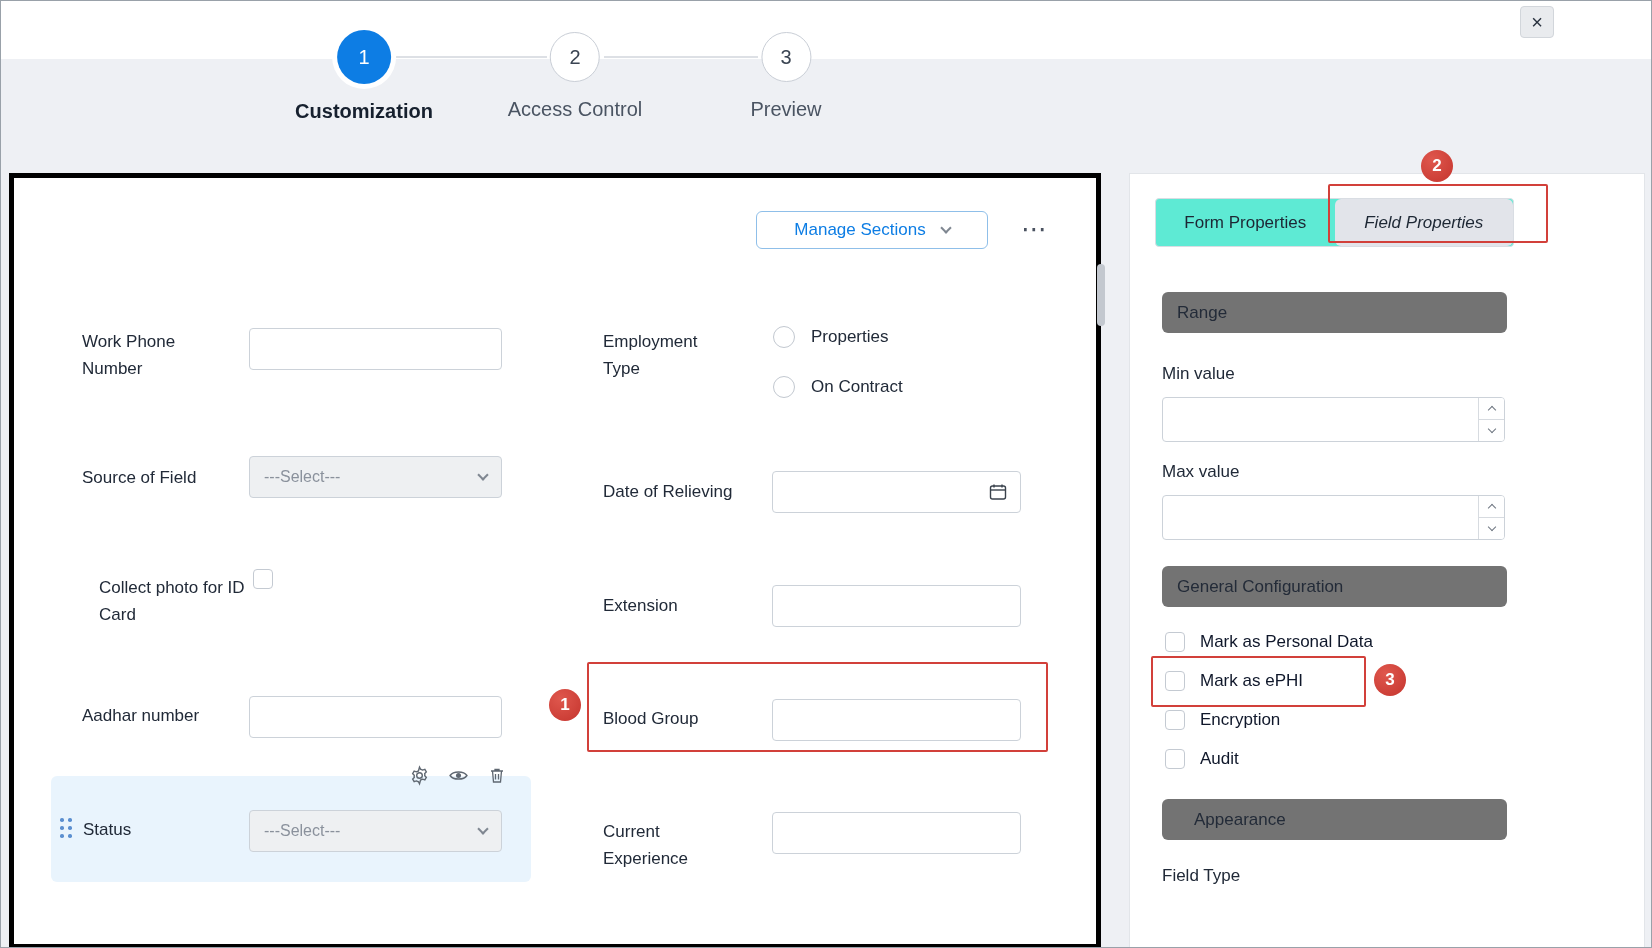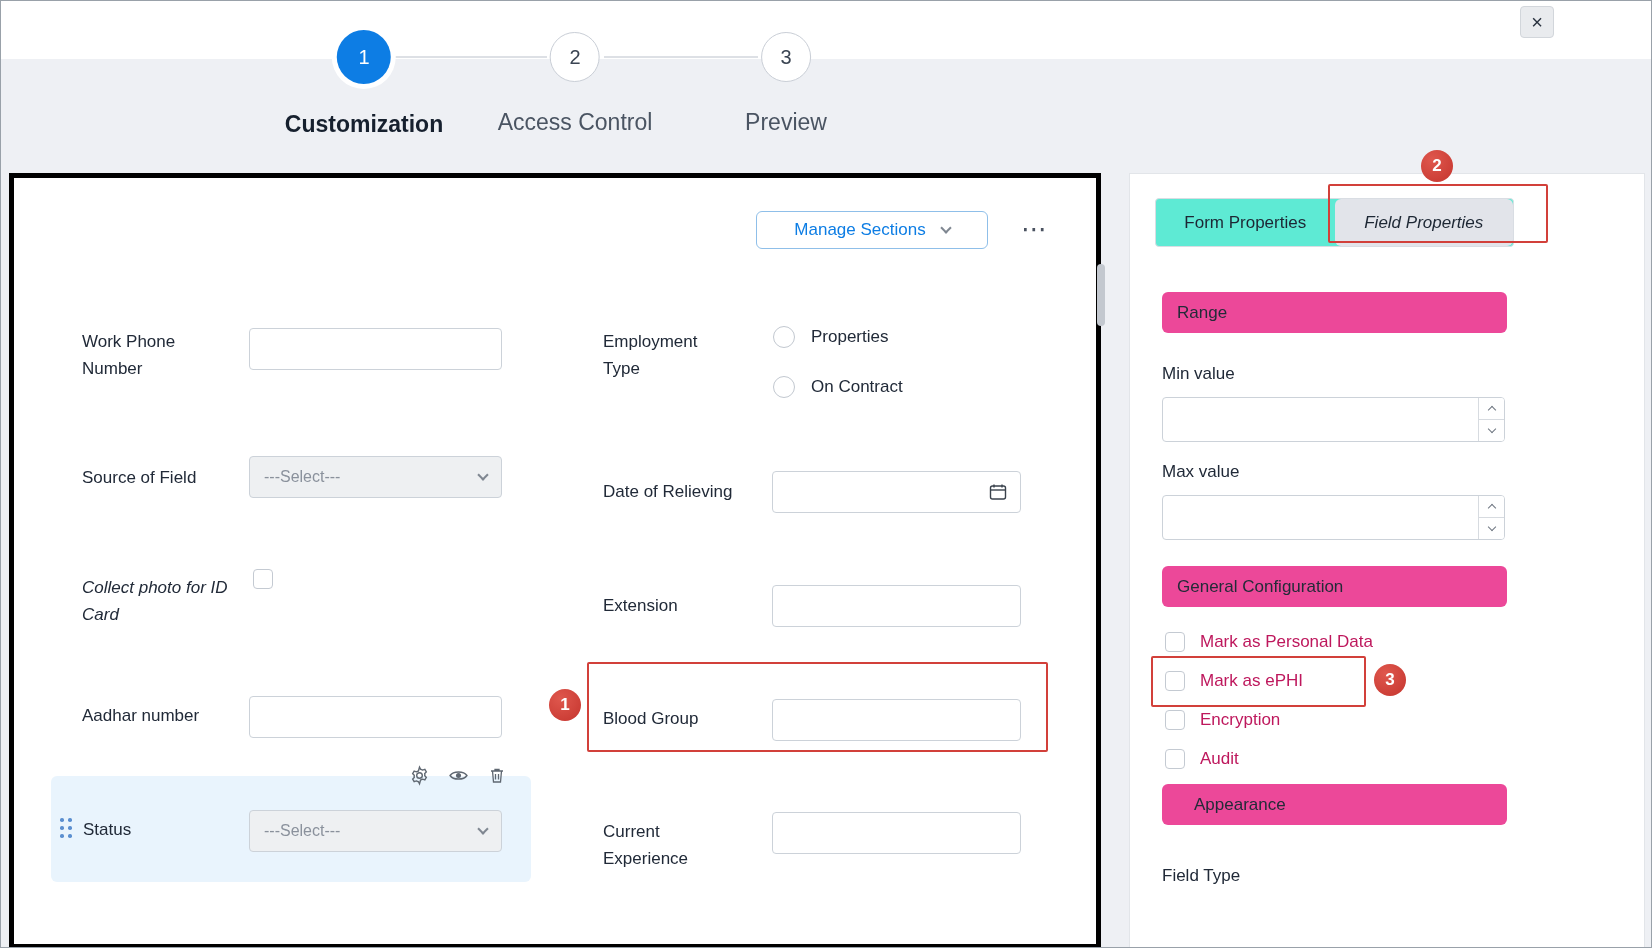--- a/index.html
+++ b/index.html
@@ -10,21 +10,21 @@
   .topbar { position:absolute; left:0; top:0; right:0; height:58px; background:#fff; }
   .close-btn { position:absolute; left:1519px; top:5px; width:34px; height:32px; background:#e9ebee;
                border:1px solid #d2d6db; border-radius:4px; font-size:20px; color:#2b3340; cursor:pointer;
                display:flex; align-items:center; justify-content:center; line-height:1; z-index:3;}
   .connector { position:absolute; top:55px; height:2px; background:#dde0e5; z-index:1; }
   .c1 { left:392px; width:154px; } .c2 { left:603px; width:154px; }
   .step { position:absolute; top:29px; transform:translateX(-50%); display:flex; flex-direction:column; align-items:center; z-index:2; cursor:pointer; }
   .step-circle { display:flex; align-items:center; justify-content:center; border-radius:50%; background:#fff; }
   .step-circle.active { width:54px; height:54px; background:#0d7de4; color:#fff; font-size:20px; box-shadow:0 0 0 5px #fff; }
   .step-circle.inactive { width:50px; height:50px; border:1px solid #c9ced6; color:#3a4452; font-size:20px; margin-top:2px; }
-  .step-label { margin-top:27px; font-size:23px; color:#4a5462;text-align:center; }
+  .step-label { margin-top:16px; font-size:20px; color:#4a5462;text-align:center; }
   .step-label.active { color:#16202e; font-weight:600; }
 
   
   .main-card { position:absolute; left:8px; top:172px; width:1092px; height:776px; background:#fff; border:5px solid #000000; }
   .side-card { position:absolute; left:1128px; top:172px; width:516px; height:776px; background:#fff; border:1px solid #e2e5e9; }
 
   
   .manage-btn { position:absolute; left:742px; top:33px; width:232px; height:38px; background:#fff;
                 border:1px solid #8fbfe9; border-radius:6px; display:flex; align-items:center; justify-content:center; gap:16px; cursor:pointer; }
   .manage-label { font-size:17px; color:#0d7de4; font-weight:500; }
@@ -55,32 +55,32 @@
   .drag-dots i { width:3.5px; height:3.5px; border-radius:50%; background:#5b8fd0; }
   .field-actions { position:absolute; left:394px; top:586px; display:flex; gap:17px; align-items:center; }
   .icon-btn { width:22px; height:22px; background:transparent; border:none; cursor:pointer; padding:0;
               display:flex; align-items:center; justify-content:center; }
   .scroll-thumb { position:absolute; left:1083px; top:86px; width:8px; height:62px; border-radius:4px; background:#c3c8cf; cursor:pointer; }
 
   
   .tabbar { position:absolute; left:25px; top:24px; width:359px; height:49px; border:1px solid #d9dde3; border-radius:4px; display:flex; background:#5eead4; }
   .tab { flex:1; display:flex; align-items:center; justify-content:center; font-size:17px; color:#1d2734; cursor:pointer; }
   .tab.active { background:#e2e4ea; border-radius:6px;font-style:italic; }
-  .section-header { position:absolute; left:32px; width:345px; height:41px; background:#ec4899; border-radius:6px;
+  .section-header { position:absolute; left:32px; width:345px; height:41px; background:#737373; border-radius:6px;
                     font-size:17px; color:#232b38; display:flex; align-items:center; padding:0 15px; }
   .prop-label { position:absolute; left:32px; font-size:17px; color:#212a38; }
   .number-input { position:absolute; left:32px; width:343px; height:45px; border:1px solid #ccd2d9; border-radius:4px;
                   background:#fff; display:flex; overflow:hidden; }
   .num-field { flex:1; border:none; outline:none; font-size:16px; padding:0 10px; background:transparent; }
   .spinner { width:26px; border-left:1px solid #d7dbe0; display:flex; flex-direction:column; }
   .spin { flex:1; display:flex; align-items:center; justify-content:center; cursor:pointer; background:#fff; border:none; }
   .spin.up { border-bottom:1px solid #d7dbe0; }
   .spin .chev.up { margin-top:3px; } .spin .chev.down { margin-top:-3px; }
   .check-row { position:absolute; display:flex; align-items:center; gap:15px; height:22px; cursor:pointer; }
-  .check-label { font-size:17px; color:#be185d; }
+  .check-label { font-size:17px; color:#0f172a; }
 
   
   .ann-box { position:absolute; border:2px solid #d2403a; border-radius:2px; z-index:5; pointer-events:none; }
   .ann-circle { position:absolute; width:32px; height:32px; border-radius:50%;
                 background:radial-gradient(circle at 35% 30%, #df574d, #c5352e); color:#fff; font-size:17px; font-weight:700;
                 display:flex; align-items:center; justify-content:center; z-index:6; }
 </style>
 </head>
 <body>
 
@@ -140,21 +140,21 @@
     <div class="field-label" style="left:589px;top:300px;width:170px;">Date of Relieving</div>
     <div class="date-input" style="left:758px;top:293px;width:249px;">
       <svg width="20" height="20" viewBox="0 0 20 20">
         <rect x="2.5" y="4" width="15" height="13" rx="2" fill="none" stroke="#3a424c" stroke-width="1.4"></rect>
         <line x1="2.5" y1="8" x2="17.5" y2="8" stroke="#3a424c" stroke-width="1.4"></line>
         <line x1="6" y1="2.5" x2="6" y2="5.5" stroke="#3a424c" stroke-width="1.4"></line>
         <line x1="14" y1="2.5" x2="14" y2="5.5" stroke="#3a424c" stroke-width="1.4"></line>
       </svg>
     </div>
 
-    <div class="field-label" style="left:68px;top:396px;width:160px;font-style:italic;">Collect photo for ID Card</div>
+    <div class="field-label" style="left:85px;top:396px;width:160px;">Collect photo for ID Card</div>
     <span class="checkbox" style="position:absolute;left:239px;top:391px;"></span>
 
     <div class="field-label" style="left:589px;top:414px;width:150px;">Extension</div>
     <input class="text-input" style="left: 758px; top: 407px; width: 249px;" value="">
 
     <div class="field-label" style="left:68px;top:524px;width:170px;">Aadhar number</div>
     <input class="text-input" style="left: 235px; top: 518px; width: 253px;" value="">
 
     <div class="field-label" style="left:589px;top:527px;width:150px;">Blood Group</div>
     <input class="text-input" style="left: 758px; top: 521px; width: 249px;" value="">
@@ -243,21 +243,21 @@
     </div>
     <div class="check-row" style="left:35px;top:535px;">
       <span class="checkbox"></span>
       <span class="check-label">Encryption</span>
     </div>
     <div class="check-row" style="left:35px;top:574px;">
       <span class="checkbox"></span>
       <span class="check-label">Audit</span>
     </div>
 
-    <div class="section-header" style="top:610px;padding-left:32px;">Appearance</div>
+    <div class="section-header" style="top:625px;padding-left:32px;">Appearance</div>
     <div class="prop-label" style="top:692px;">Field Type</div>
   </div>
 
   <div class="ann-box" style="left:586px;top:661px;width:461px;height:90px;"></div>
   <div class="ann-box" style="left:1327px;top:183px;width:220px;height:59px;"></div>
   <div class="ann-box" style="left:1150px;top:655px;width:215px;height:51px;"></div>
 
   <div class="ann-circle" style="left:548px;top:688px;">1</div>
   <div class="ann-circle" style="left:1420px;top:149px;">2</div>
   <div class="ann-circle" style="left:1373px;top:663px;">3</div>

